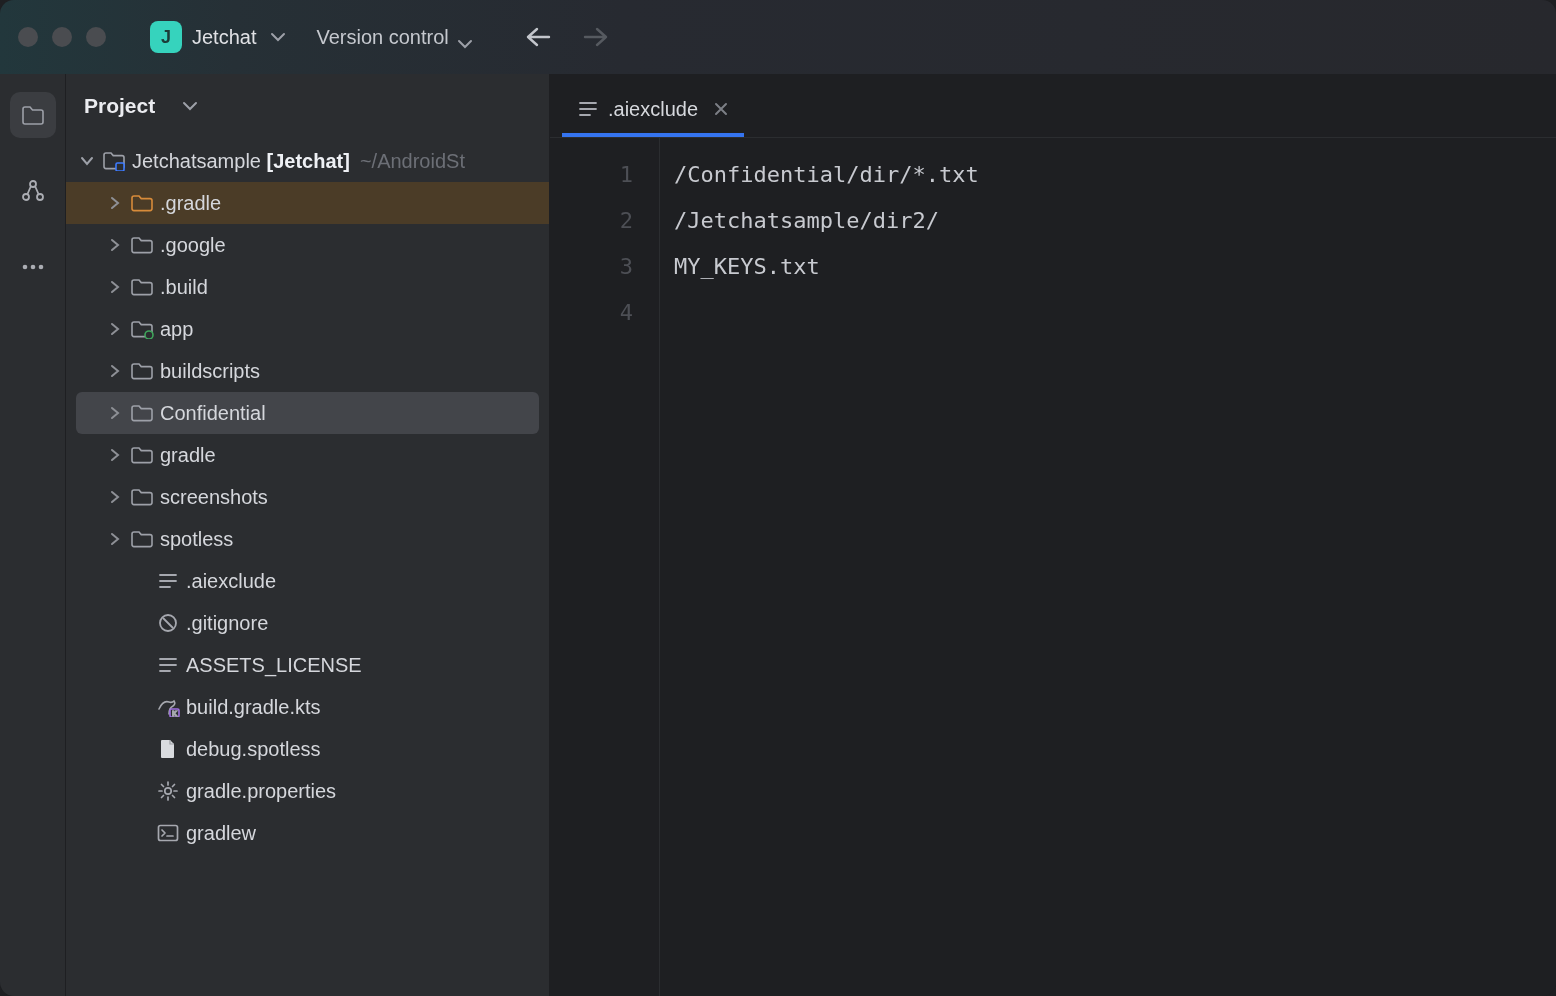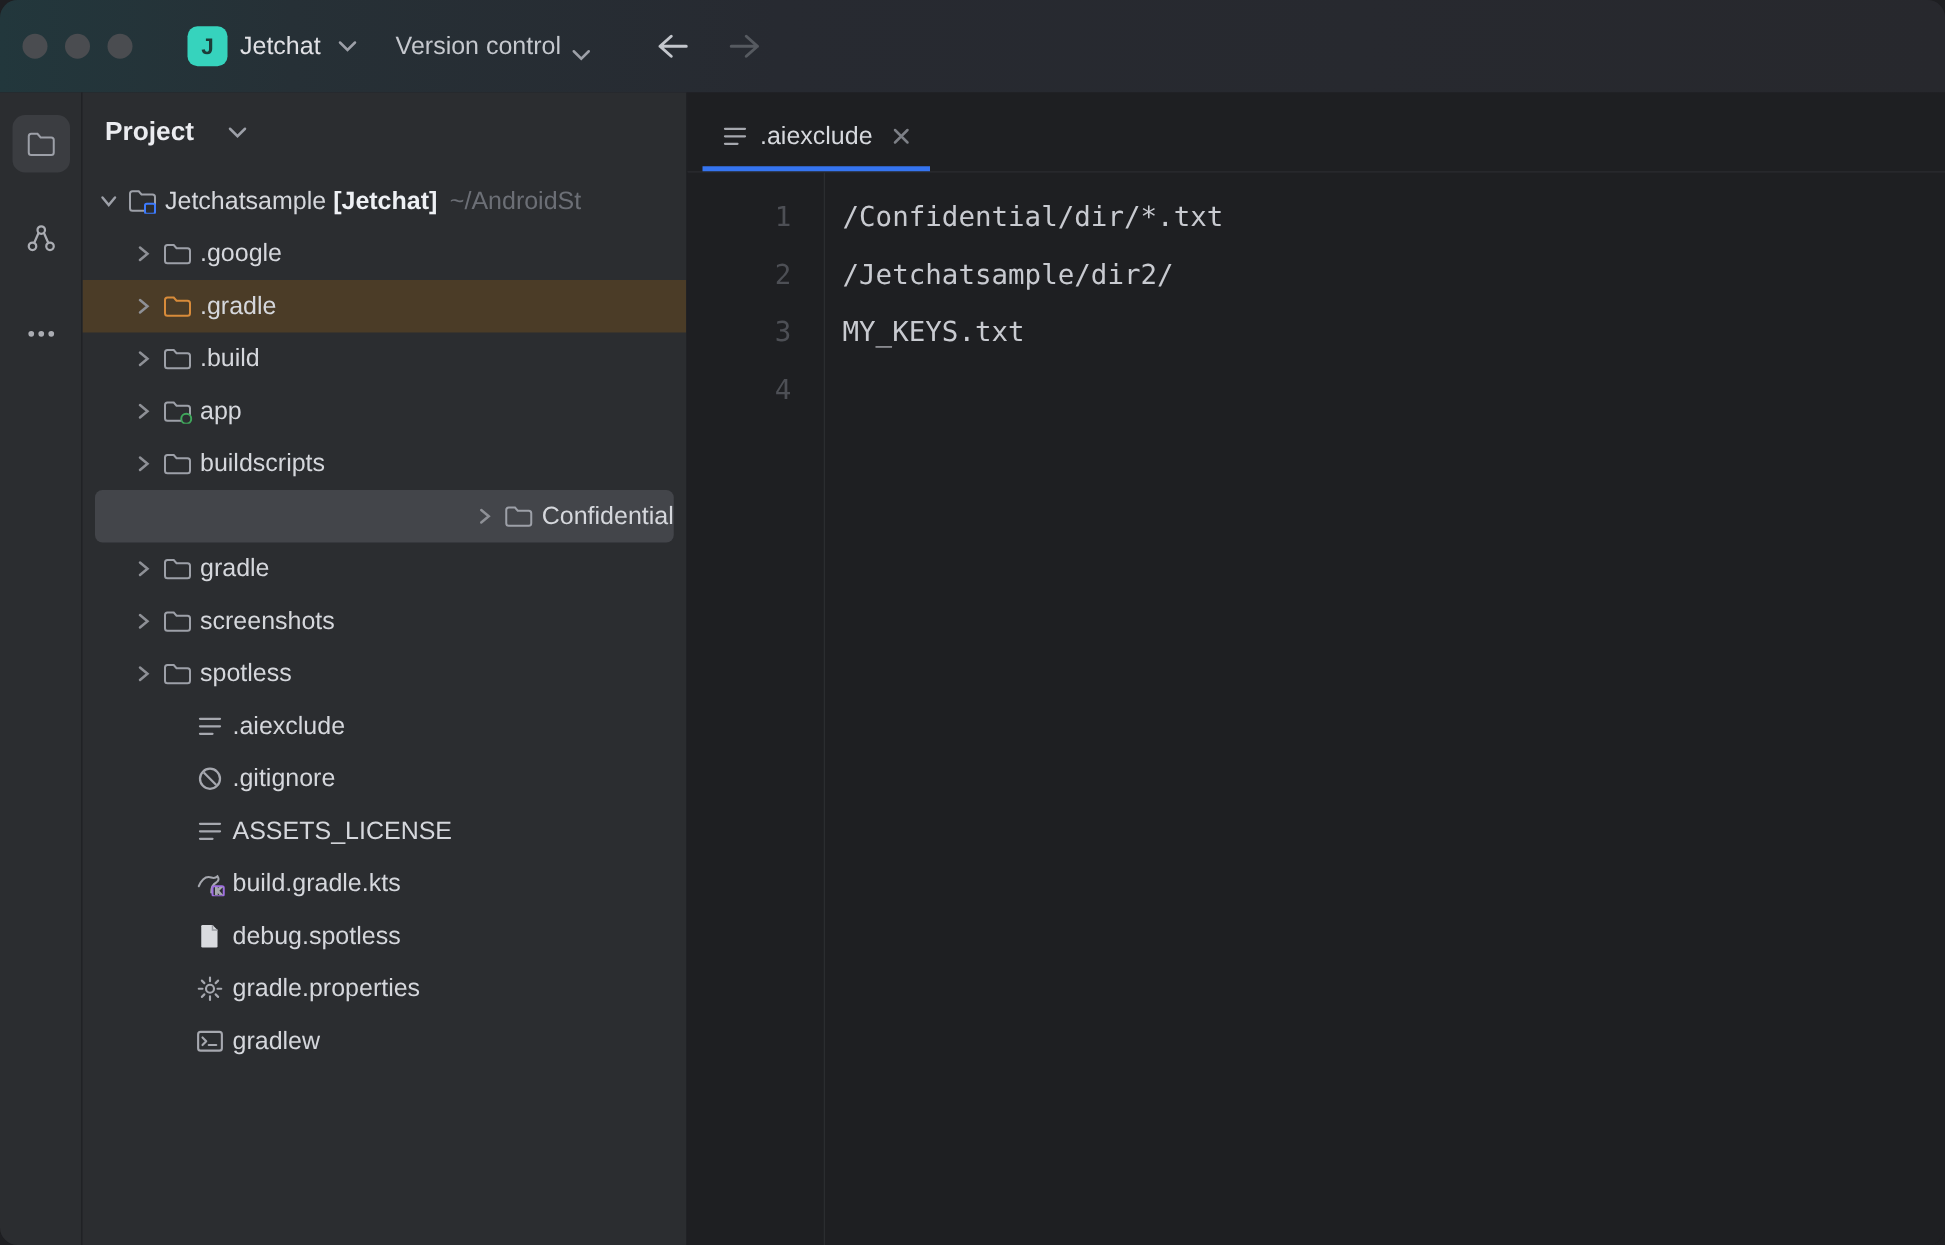--- a/index.html
+++ b/index.html
@@ -22,21 +22,21 @@
   
   .toolstrip { width:66px; background:#2b2d30; border-right:1px solid #1e1f22; display:flex; flex-direction:column; align-items:center; padding-top:18px; gap:30px;}
   .ts-btn { width:46px; height:46px; border-radius:10px; display:flex; align-items:center; justify-content:center; color:#abadb3;}
   .ts-btn.active { background:#3b3d41; color:#dfe1e5;}
   
   .project-panel { width:484px; background:#2b2d30; display:flex; flex-direction:column; border-right:1px solid #1e1f22;}
   .pp-header { height:64px; display:flex; align-items:center; padding:0 18px; gap:27px;}
   .pp-title { font-weight:600; color:#ebecf0; font-size:21px;}
   .tree { flex:1; overflow:auto; padding:2px 0 20px 0;}
   .tree-row { display:flex; align-items:center; height:42px; padding-left:8px; white-space:nowrap; cursor:default;}
-  .tree-row.sel { background:#43454a; border-radius:6px; margin:0 10px; padding-left: 0; justify-content: flex-end;}
+  .tree-row.sel { background:#43454a; border-radius:6px; margin:0 10px; padding-left: 0;}
   .tree-row.hl { background:#4b3c27;}
   .exp { width:26px; display:flex; justify-content:center; color:#8e9096;}
   .icon-slot { width:28px; display:flex; justify-content:center; align-items:center; color:#9da0a8;}
   .node-label { color:#d5d7dc; margin-left:4px;}
   .node-label strong { color:#eef0f4; font-weight:600;}
   .node-sub { color:#6c6f76; margin-left:10px;}
   
   .d0{padding-left:8px;} .d1{padding-left:36px;}
   .tree-row.sel.d1{padding-left:26px;}
   .file-d{padding-left:62px;}
@@ -141,45 +141,45 @@
           <span class="icon-slot">
             <svg width="24" height="20" viewBox="0 0 24 20">
                 <path class="folder-ico" d="M2 4 a2 2 0 0 1 2-2 h5 l2.2 2.6 H20 a2 2 0 0 1 2 2 v9 a2 2 0 0 1-2 2 H4 a2 2 0 0 1-2-2 Z"></path>
                 <rect x="14" y="12" width="8" height="8" rx="1.4" fill="#2b2d30" stroke="#3d7bff" stroke-width="1.6"></rect>
               </svg>
           </span>
           <span class="node-label"><span>Jetchatsample</span> <strong>[Jetchat]</strong></span>
           <span class="node-sub">~/AndroidSt</span>
         </div>
         <div id="tree-items">
+            <div class="tree-row d1 hl">
+              <span class="exp">
+                <svg width="10" height="14" viewBox="0 0 10 14">
+                  <path d="M2 2 L8 7 L2 12" stroke="#8e9096" stroke-width="2" fill="none" stroke-linecap="round"></path>
+                </svg>
+              </span>
+              <span class="icon-slot">
+                <svg width="24" height="20" viewBox="0 0 24 20">
+                  <path class="folder-ico orange" d="M2 5 a2 2 0 0 1 2-2 h5 l2.2 2.6 H20 a2 2 0 0 1 2 2 v8 a2 2 0 0 1-2 2 H4 a2 2 0 0 1-2-2 Z"></path>
+                </svg>
+              </span>
+              <span class="node-label">.gradle</span>
+            </div>
             <div class="tree-row d1">
               <span class="exp">
                 <svg width="10" height="14" viewBox="0 0 10 14">
                   <path d="M2 2 L8 7 L2 12" stroke="#8e9096" stroke-width="2" fill="none" stroke-linecap="round"></path>
                 </svg>
               </span>
               <span class="icon-slot">
                 <svg width="24" height="20" viewBox="0 0 24 20">
                   <path class="folder-ico" d="M2 5 a2 2 0 0 1 2-2 h5 l2.2 2.6 H20 a2 2 0 0 1 2 2 v8 a2 2 0 0 1-2 2 H4 a2 2 0 0 1-2-2 Z"></path>
                 </svg>
               </span>
               <span class="node-label">.google</span>
-            </div>
-            <div class="tree-row d1 hl">
-              <span class="exp">
-                <svg width="10" height="14" viewBox="0 0 10 14">
-                  <path d="M2 2 L8 7 L2 12" stroke="#8e9096" stroke-width="2" fill="none" stroke-linecap="round"></path>
-                </svg>
-              </span>
-              <span class="icon-slot">
-                <svg width="24" height="20" viewBox="0 0 24 20">
-                  <path class="folder-ico orange" d="M2 5 a2 2 0 0 1 2-2 h5 l2.2 2.6 H20 a2 2 0 0 1 2 2 v8 a2 2 0 0 1-2 2 H4 a2 2 0 0 1-2-2 Z"></path>
-                </svg>
-              </span>
-              <span class="node-label">.gradle</span>
             </div>
             <div class="tree-row d1">
               <span class="exp">
                 <svg width="10" height="14" viewBox="0 0 10 14">
                   <path d="M2 2 L8 7 L2 12" stroke="#8e9096" stroke-width="2" fill="none" stroke-linecap="round"></path>
                 </svg>
               </span>
               <span class="icon-slot">
                 <svg width="24" height="20" viewBox="0 0 24 20">
                   <path class="folder-ico" d="M2 5 a2 2 0 0 1 2-2 h5 l2.2 2.6 H20 a2 2 0 0 1 2 2 v8 a2 2 0 0 1-2 2 H4 a2 2 0 0 1-2-2 Z"></path>

